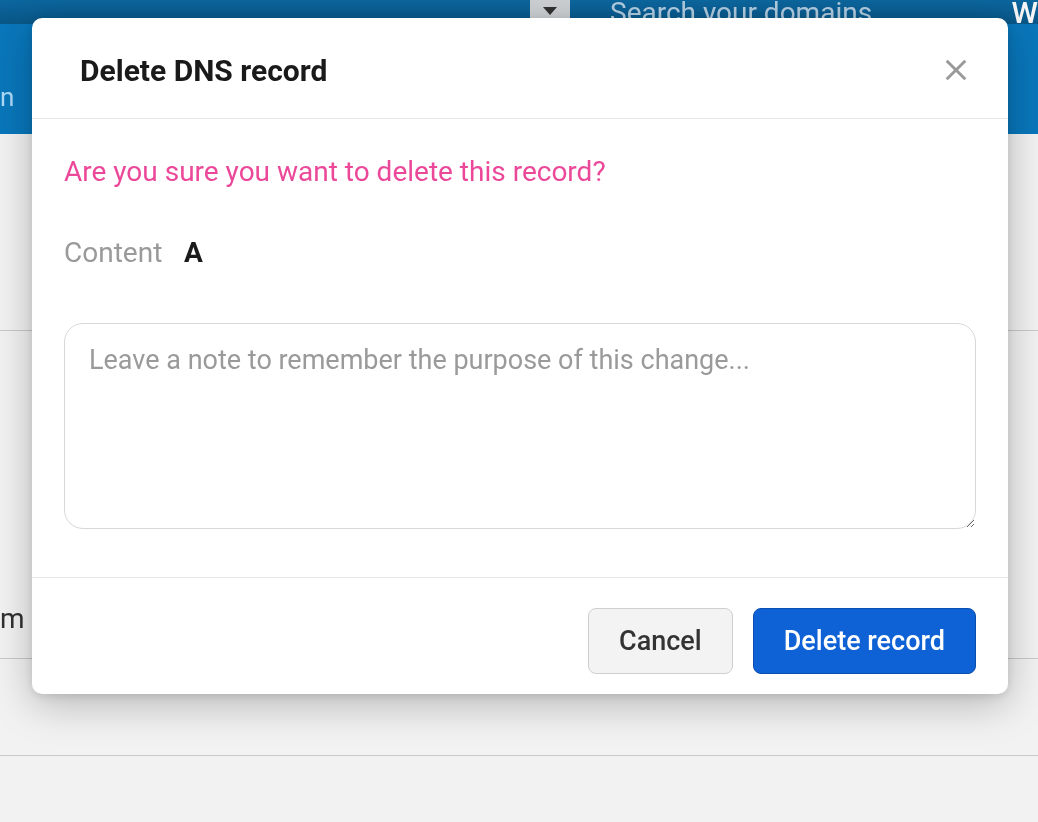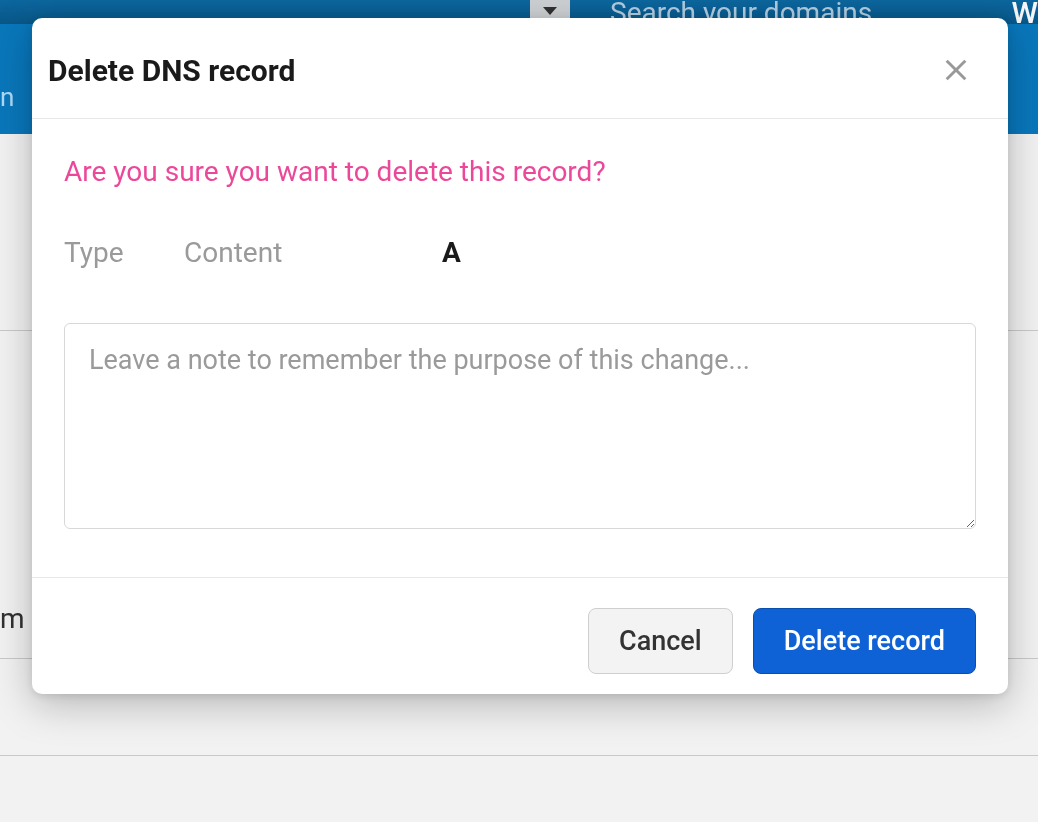--- a/index.html
+++ b/index.html
@@ -122,21 +122,21 @@
       background: #fff;
       border-radius: 10px;
       box-shadow: 0 10px 40px rgba(0,0,0,0.25), 0 2px 8px rgba(0,0,0,0.1);
       display: flex;
       flex-direction: column;
     }
     .modal-header {
       display: flex;
       align-items: center;
       justify-content: space-between;
-      padding: 32px 32px 28px 16px;
+      padding: 32px 32px 28px 48px;
       border-bottom: 1px solid #e8e8e8;
     }
     .modal-title {
       font-size: 30px;
       font-weight: 700;
       color: #1a1a1a;
     }
     .close-btn {
       width: 40px;
       height: 40px;
@@ -175,21 +175,21 @@
     }
     .table-value {
       font-size: 28px;
       color: #1a1a1a;
       font-weight: 700;
     }
     .note-textarea {
       width: 100%;
       height: 206px;
       border: 1px solid #d8d8d8;
-      border-radius: 6px;
+      border-radius: 19px;
       padding: 20px 24px;
       font-size: 27px;
       font-family: inherit;
       color: #333;
       resize: vertical;
     }
     .note-textarea::placeholder {
       color: #9a9a9a;
     }
     .modal-footer {
@@ -250,21 +250,20 @@
         <line x1="4" y1="4" x2="20" y2="20"></line>
         <line x1="20" y1="4" x2="4" y2="20"></line>
       </svg>
     </button>
   </div>
 
   <div class="modal-body">
     <p class="confirmation-text">Are you sure you want to delete this record?</p>
 
     <div class="record-table">
-      <div class="table-header">Type</div>
       <div class="table-header">Content</div>
       <div class="table-value">A</div>
     </div>
 
     <textarea class="note-textarea" placeholder="Leave a note to remember the purpose of this change..." style=""></textarea>
   </div>
 
   <div class="modal-footer">
     <button class="btn btn-secondary">Cancel</button>
     <button class="btn btn-primary">Delete record</button>

